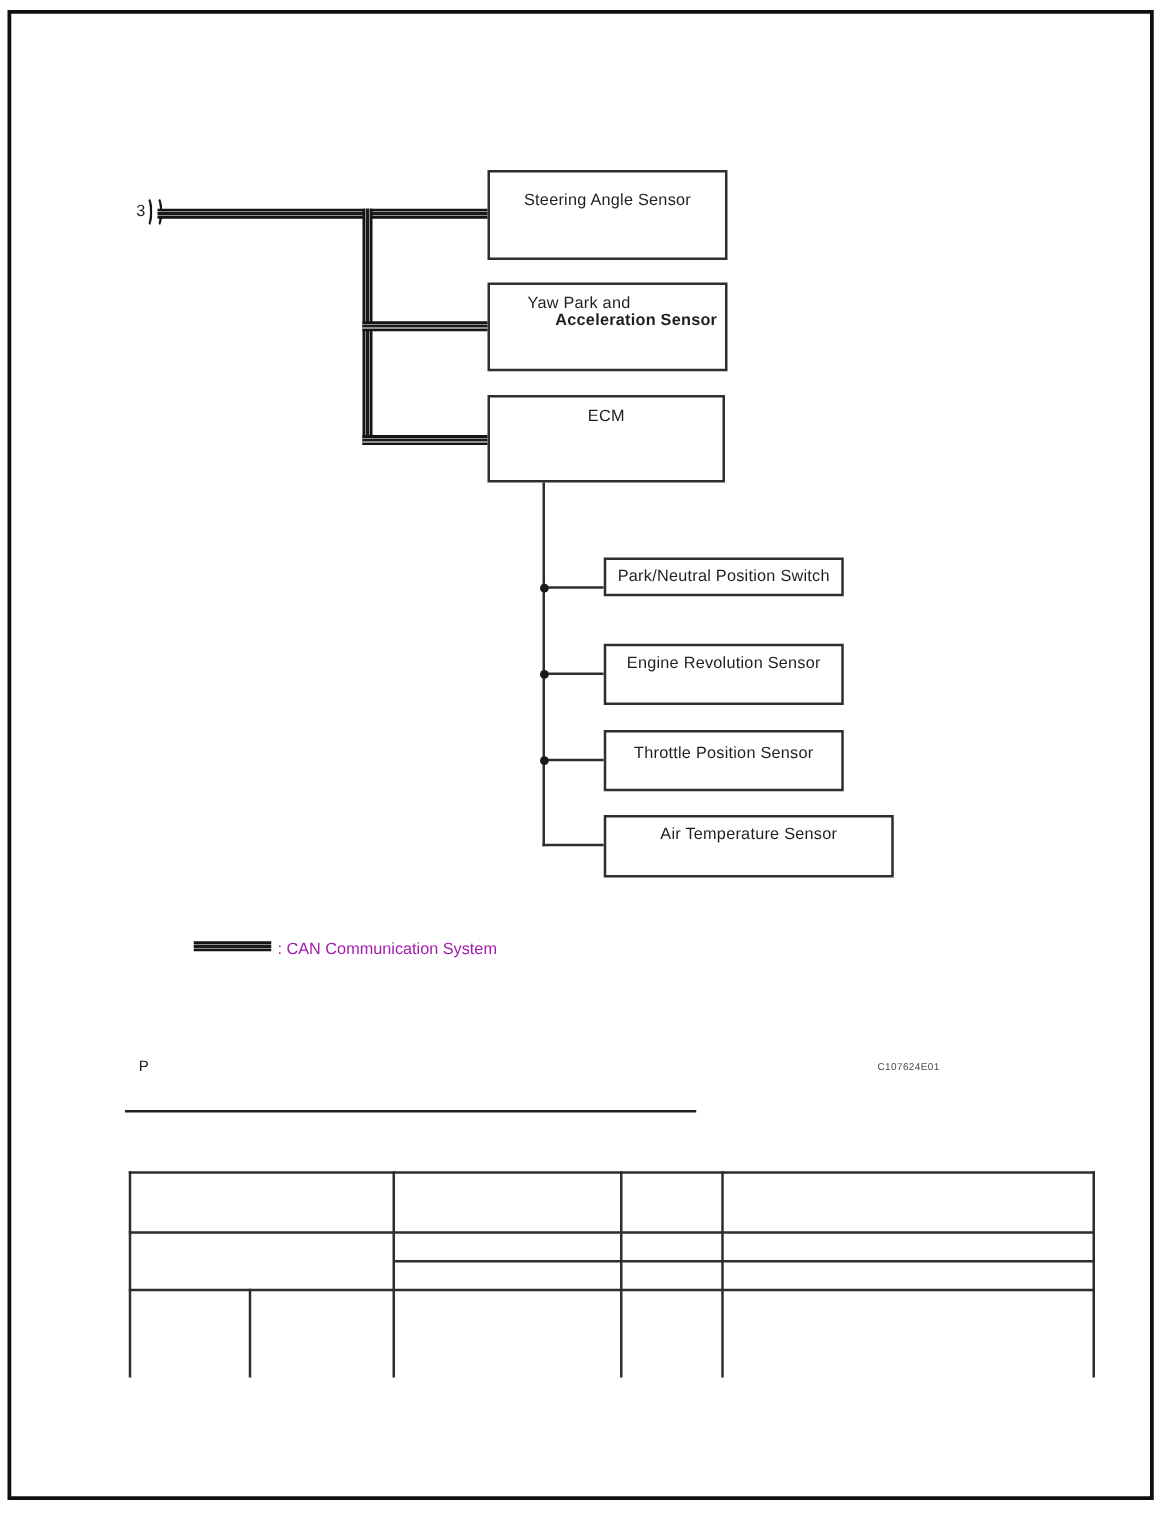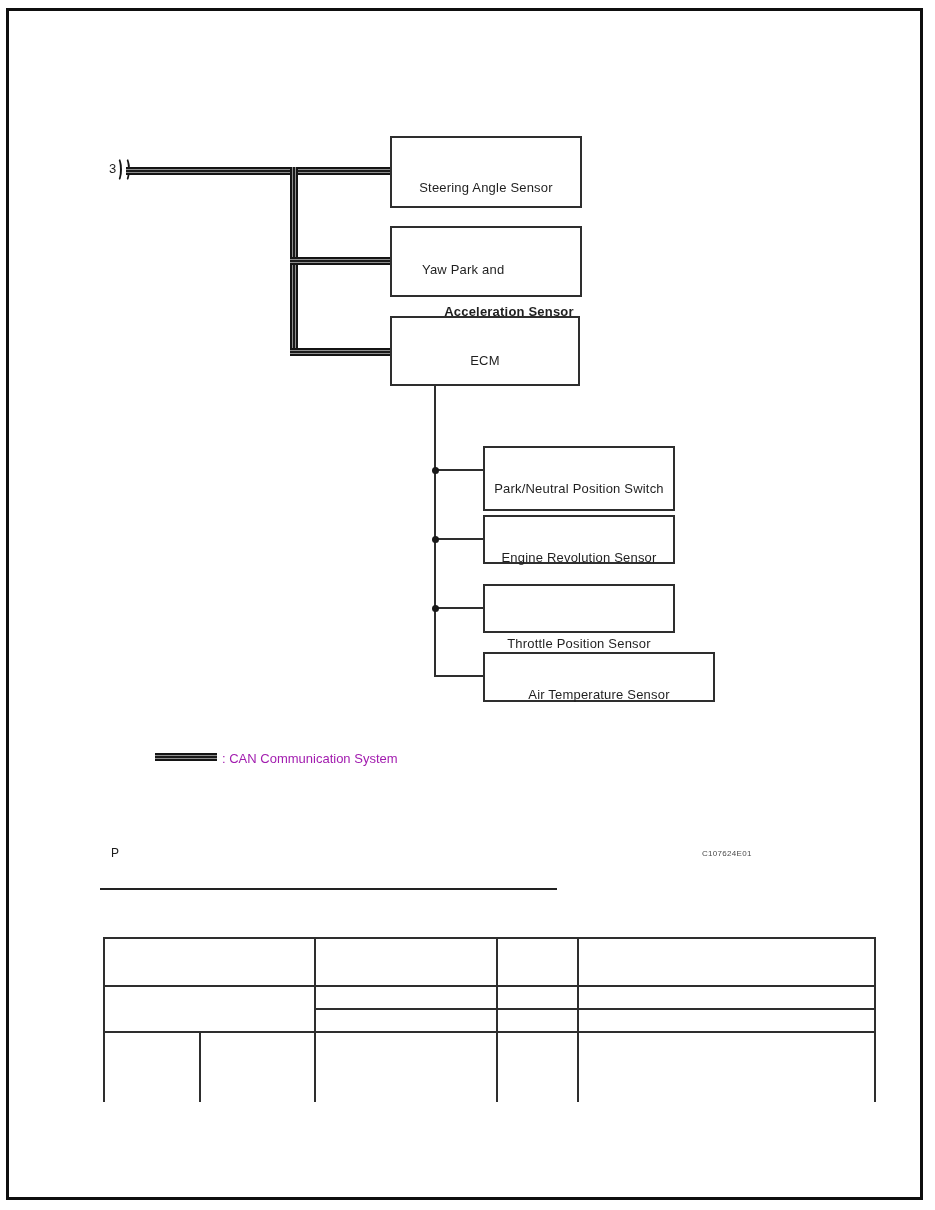--- a/index.html
+++ b/index.html
@@ -4,21 +4,21 @@
 <style>
   html,body{margin:0;padding:0;background:#ffffff;}
   .page{position:relative;width:935px;height:1210px;background:#fff;
         font-family:"Liberation Sans",sans-serif;color:#1a1a1a;overflow:hidden;}
   .page-frame{position:absolute;left:6px;top:8px;width:917px;height:1192px;
         border:3px solid #0f0f0f;box-sizing:border-box;}
 
   
   .node{position:absolute;border:2px solid #2e2e2e;background:#fff;box-sizing:border-box;
         font-size:13px;color:#1f1f1f;letter-spacing:.2px;}
-  .node .t{display:block;text-align:center;margin-top:28px;}
+  .node .t{display:block;text-align:center;}
 
   
   .can{position:absolute;}
   .can-h{height:8px;background:linear-gradient(to bottom,
         #141414 0px,#141414 2px,#8f8f8f 2px,#8f8f8f 3px,
         #1a1a1a 3px,#1a1a1a 5px,#8f8f8f 5px,#8f8f8f 6px,#141414 6px,#141414 8px);}
   .can-v{width:8px;background:linear-gradient(to right,
         #141414 0px,#141414 2px,#8f8f8f 2px,#8f8f8f 3px,
         #1a1a1a 3px,#1a1a1a 5px,#8f8f8f 5px,#8f8f8f 6px,#141414 6px,#141414 8px);}
 
@@ -65,30 +65,30 @@
 
   <div class="thin-v" style="left:434px;top:386px;height:291px;"></div>
   <div class="thin-h" style="left:434px;top:469px;width:49px;"></div>
   <div class="thin-h" style="left:434px;top:538px;width:49px;"></div>
   <div class="thin-h" style="left:434px;top:607px;width:49px;"></div>
   <div class="thin-h" style="left:434px;top:675px;width:49px;"></div>
   <div class="dot" style="left:432px;top:467px;"></div>
   <div class="dot" style="left:432px;top:536px;"></div>
   <div class="dot" style="left:432px;top:605px;"></div>
 
-  <div class="node" style="left:483px;top:446px;width:192px;height:65px;">
+  <div class="node" style="left:483px;top:446px;width:192px;height:31px;">
     <span class="t" style="padding-top:5px;">Park/Neutral Position Switch</span>
   </div>
 
   <div class="node" style="left:483px;top:515px;width:192px;height:49px;">
     <span class="t" style="padding-top:5px;">Engine Revolution Sensor</span>
   </div>
 
   <div class="node" style="left:483px;top:584px;width:192px;height:49px;">
-    <span class="t" style="padding-top:22px;">Throttle Position Sensor</span>
+    <span class="t" style="padding-top:8px;">Throttle Position Sensor</span>
   </div>
 
   <div class="node" style="left:483px;top:652px;width:232px;height:50px;">
     <span class="t" style="padding-top:5px;">Air Temperature Sensor</span>
   </div>
 
   <div class="can can-h" style="left:155px;top:753px;width:62px;"></div>
   <div class="legend-text" style="left:222px;top:751px;">: CAN Communication System</div>
 
   <div class="small-label" style="left:111px;top:846px;">P</div>

